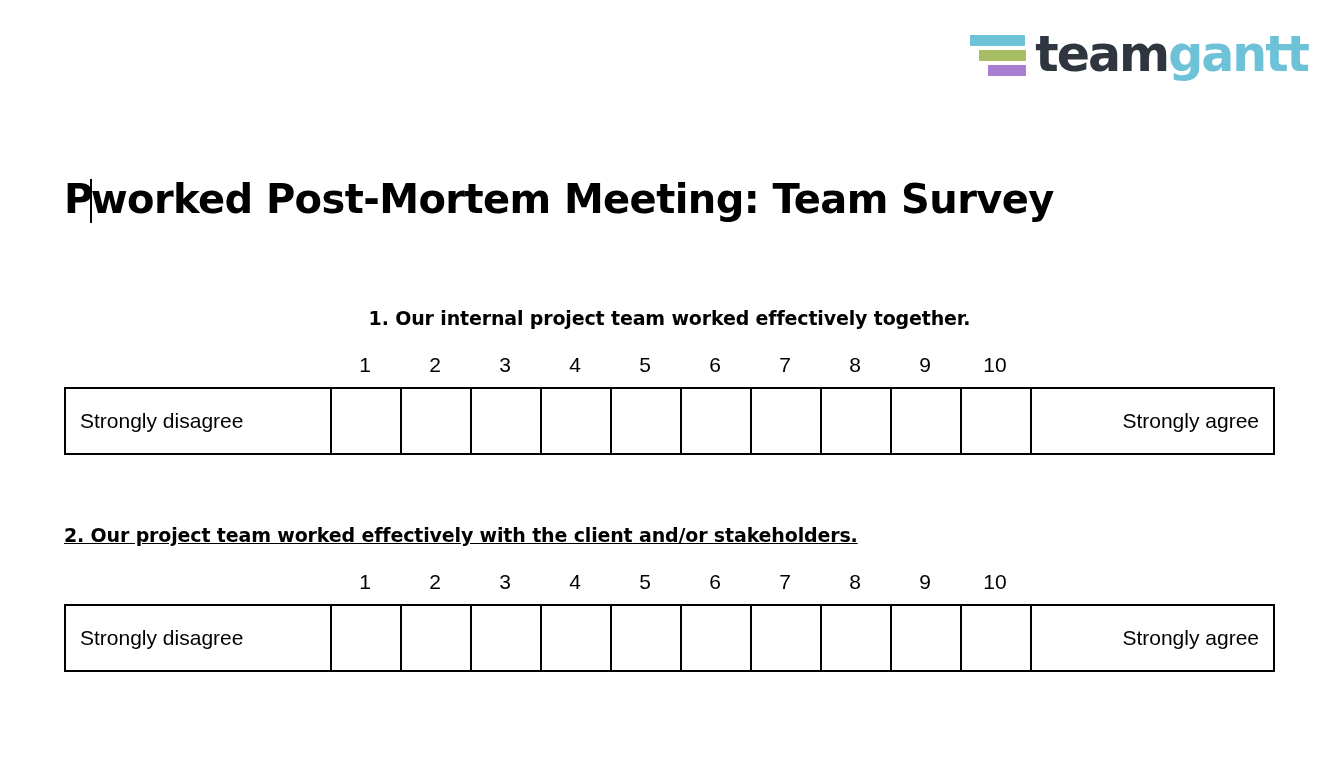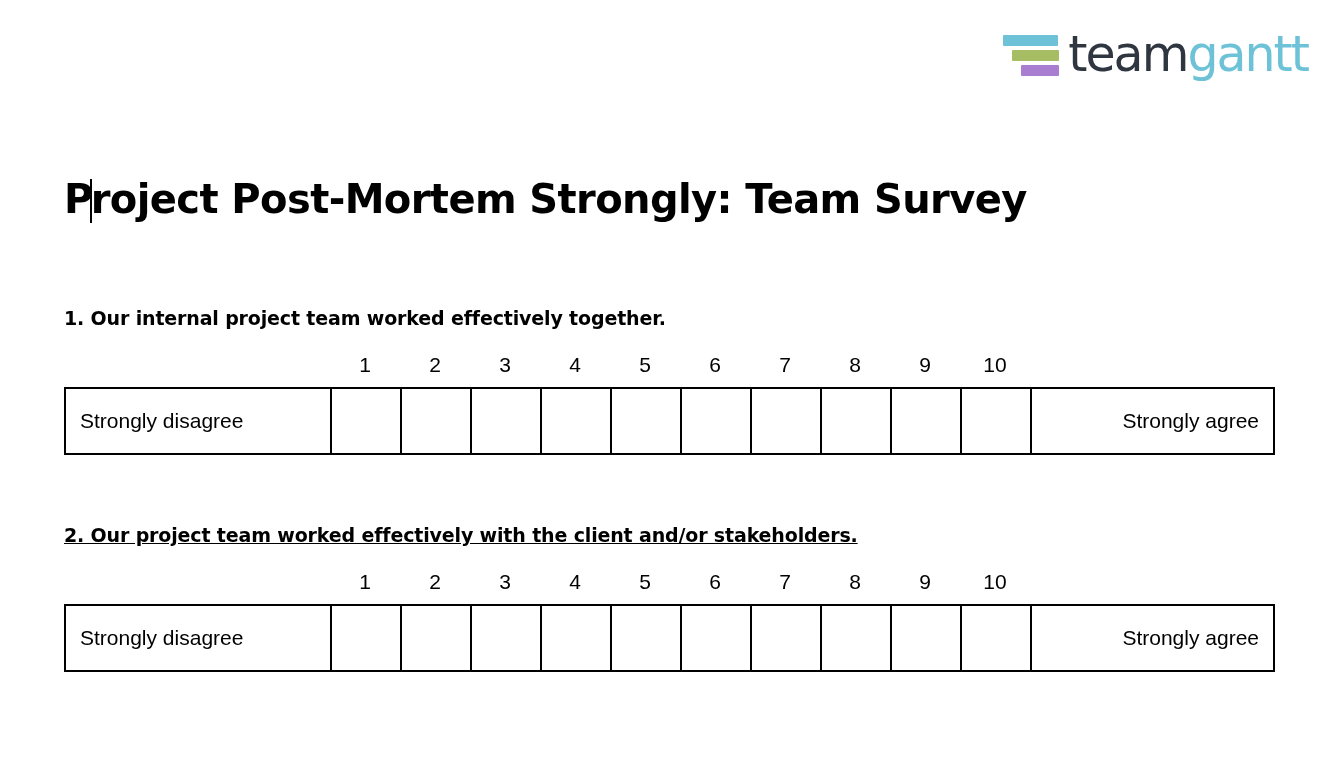--- a/index.html
+++ b/index.html
@@ -38,21 +38,21 @@
   .logo-bar {
     height: 11px;
     border-radius: 1px;
   }
   .logo-bar.b1 { width: 55px; margin-left: 0px; }
   .logo-bar.b2 { width: 47px; margin-left: 9px; }
   .logo-bar.b3 { width: 38px; margin-left: 18px; }
   .logo-text {
     font-family: "DejaVu Sans", sans-serif;
     font-size: 49px;
-    font-weight: normal;
+    font-weight: bold;
     letter-spacing: -2.0px;
     line-height: 1;
     white-space: nowrap;
   }
 
   
   .page {
     position: absolute;
     left: 64px;
     top: 0;
@@ -83,21 +83,21 @@
 
   .question {
     font-family: "DejaVu Sans", sans-serif;
     font-size: 19px;
     font-weight: bold;
     letter-spacing: -0.15px;
     color: #000;
     margin: 0;
     white-space: nowrap;
   }
-  .block-1 .question { padding-top: 84px; }
+  .block-1 .question { padding-top: 84px; text-align: center; }
   .block-2 .question { padding-top: 69px; text-decoration: underline; }
 
   
   .scale-row {
     display: flex;
     margin-top: 21px;
     height: 28px;
     align-items: center;
   }
   .scale-spacer { width: 266px; flex: none; }
@@ -152,21 +152,21 @@
   <div class="logo-bars">
     <div class="logo-bar b1" style="background: rgb(110, 194, 216);"></div>
     <div class="logo-bar b2" style="background: rgb(167, 189, 99);"></div>
     <div class="logo-bar b3" style="background: rgb(169, 126, 209);"></div>
   </div>
   <div class="logo-text"><span style="color: rgb(47, 54, 64);">team</span><span style="color: rgb(110, 194, 216);">gantt</span></div>
 </div>
 
 <div class="page">
 
-  <h1 class="doc-title"><span><span>P</span><span class="caret"></span><span>roject Post-Mortem Strongly: Team Survey</span></span></h1>
+  <h1 class="doc-title"><span><span>P</span><span class="caret"></span><span>worked Post-Mortem Meeting: Team Survey</span></span></h1>
 
   <div class="block-1">
     <p class="question">1. Our internal project team worked effectively together.</p>
 
     <div class="scale-row">
       <div class="scale-spacer"></div>
       <div class="scale-num">1</div>
       <div class="scale-num">2</div>
       <div class="scale-num">3</div>
       <div class="scale-num">4</div>

